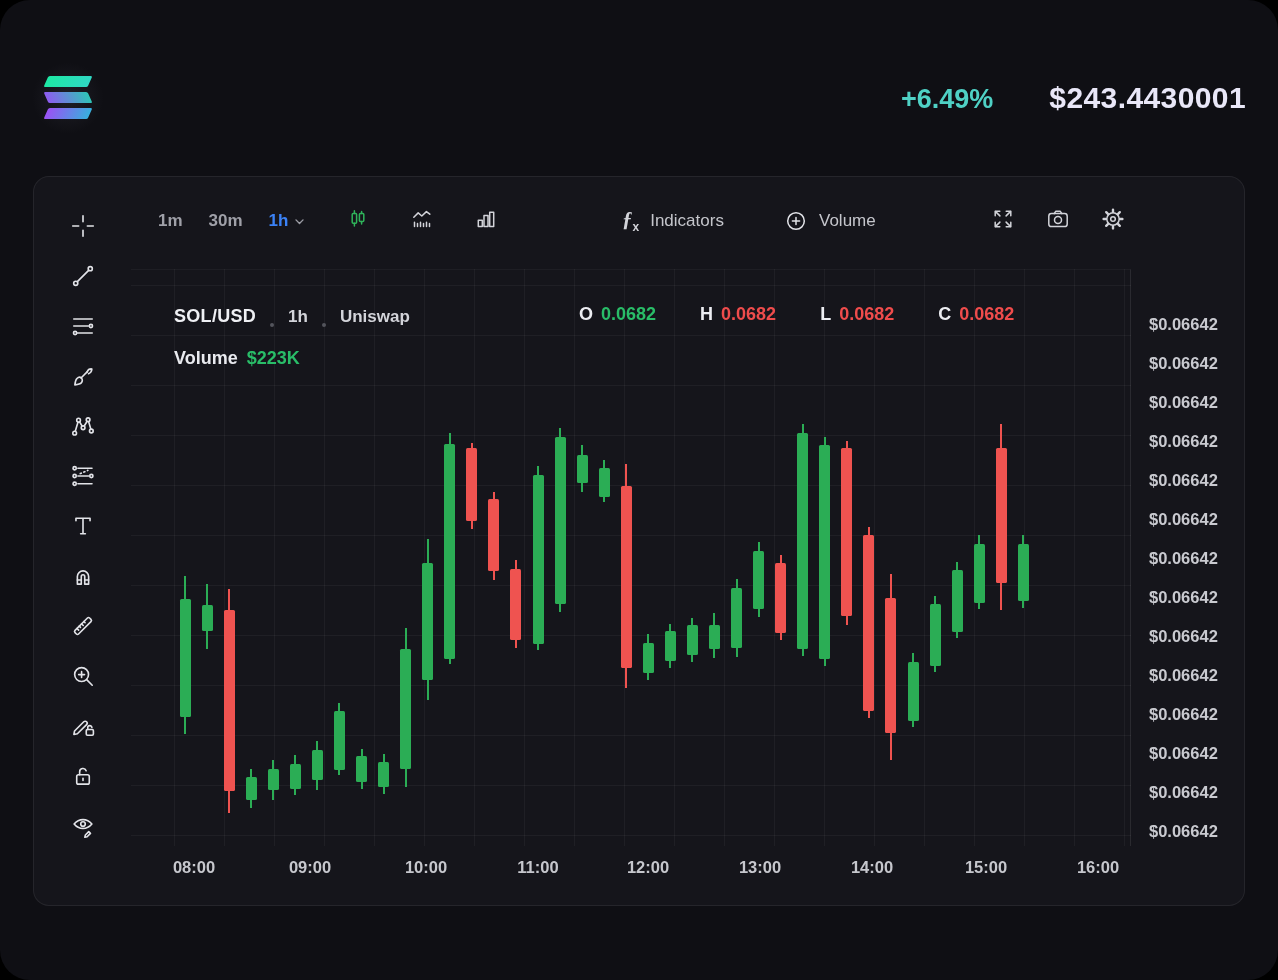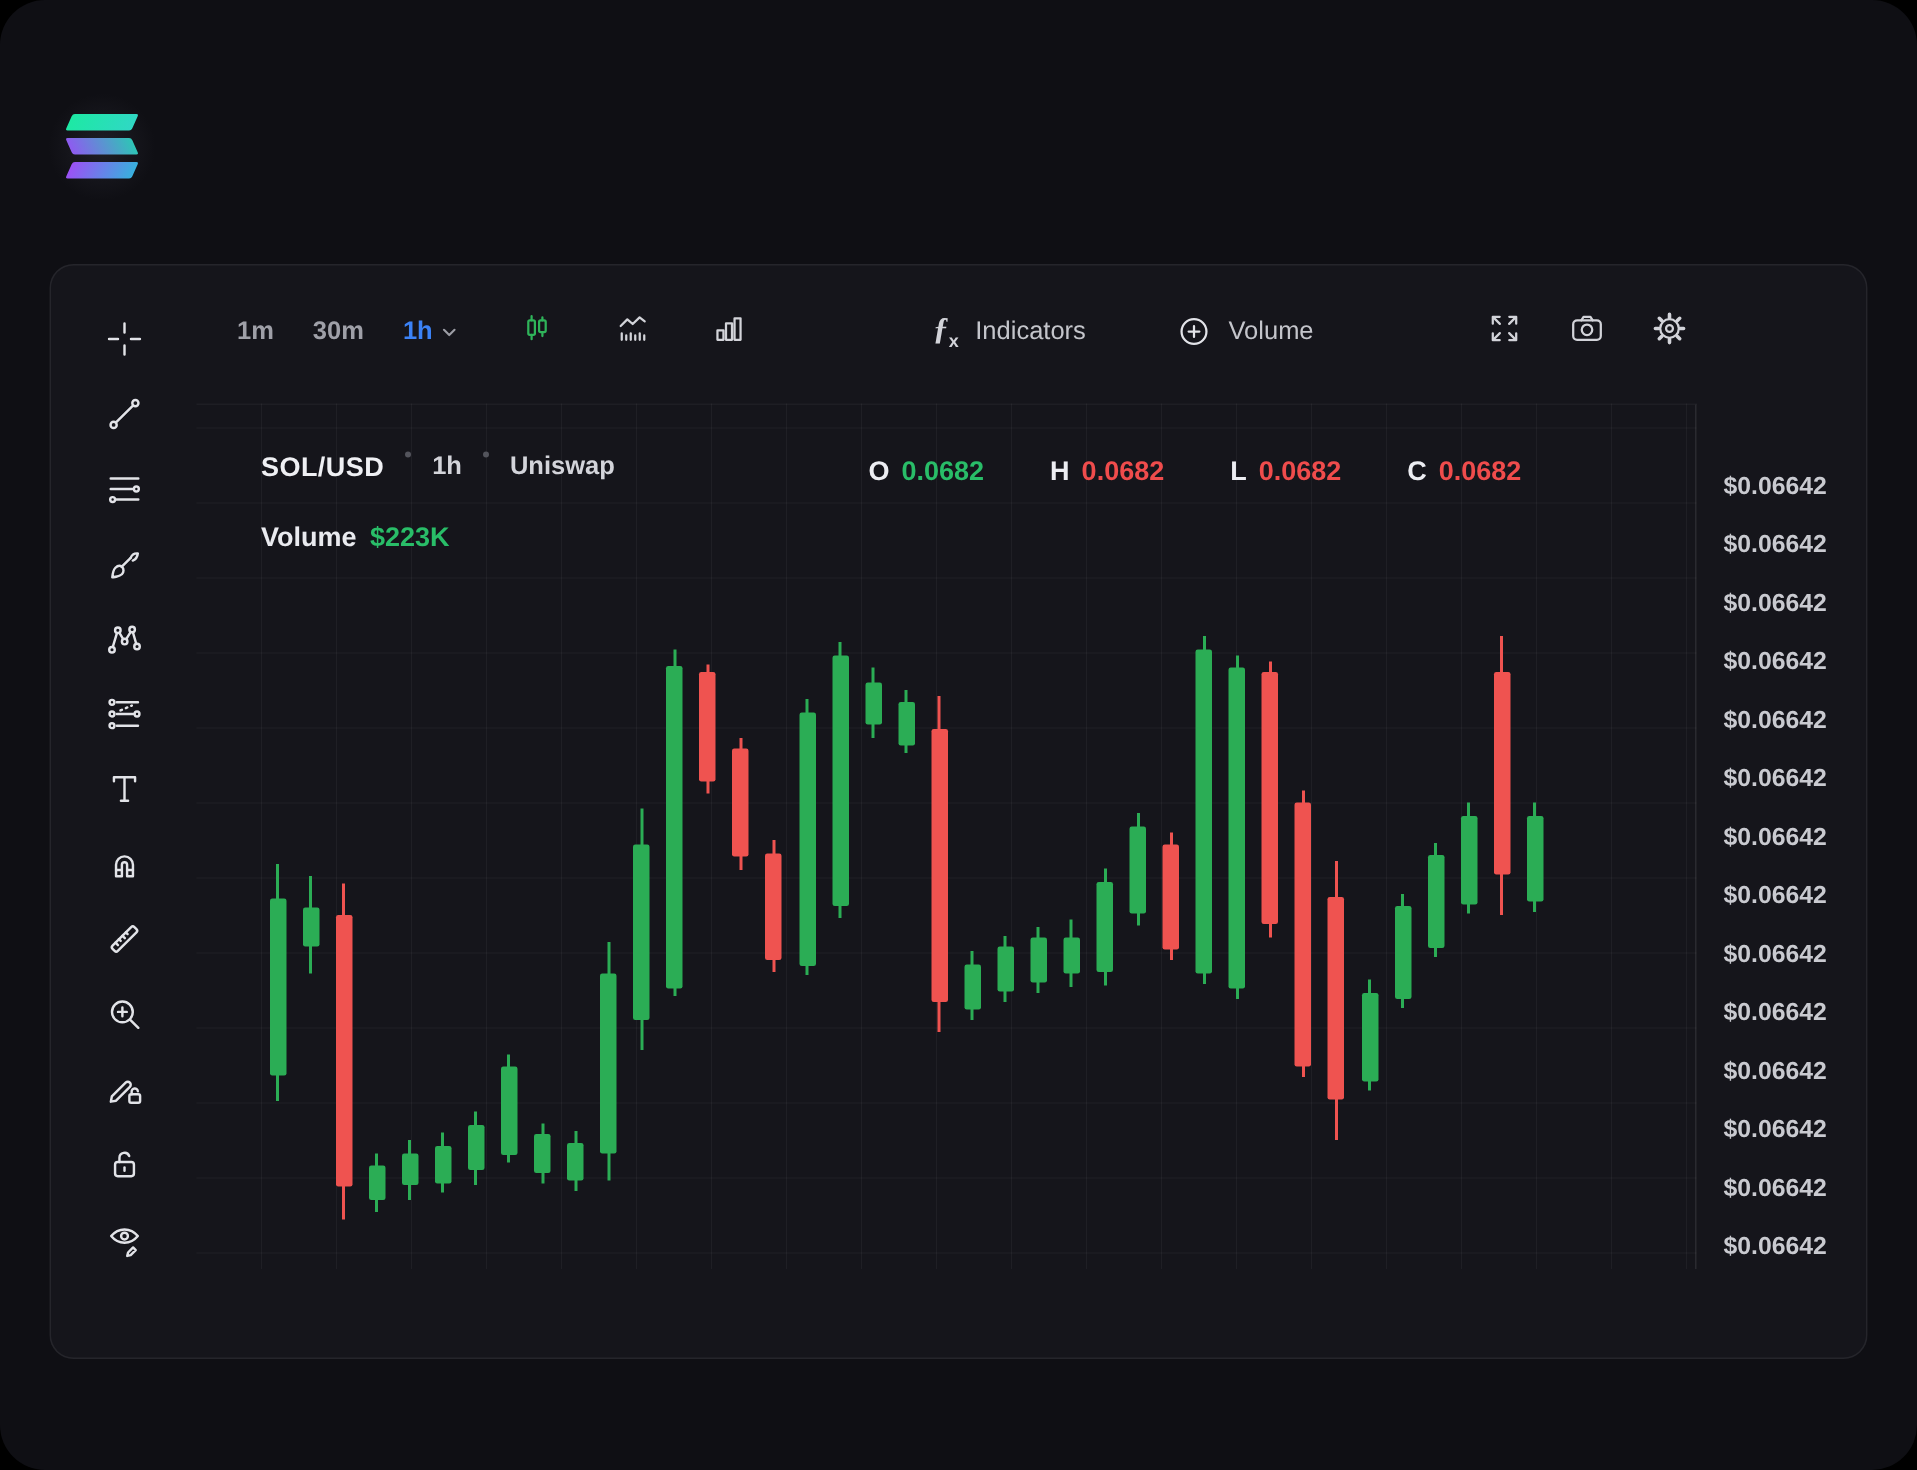--- a/index.html
+++ b/index.html
@@ -52,21 +52,21 @@
           border-right:1px solid rgba(255,255,255,0.09); border-top:1px solid rgba(255,255,255,0.04);
           background-image:
             linear-gradient(to right,  rgba(255,255,255,0.045) 1px, transparent 1px),
             linear-gradient(to bottom, rgba(255,255,255,0.045) 1px, transparent 1px);
           background-size:50px 50px; background-position:43px 15px; }
   .candle { position:absolute; width:11px; }
   .candle .wick { position:absolute; left:4.5px; width:2px; }
   .candle .body { position:absolute; left:0; width:11px; border-radius:1.5px; }
 
   
-  .legend-row1 { position:absolute; left:43px; top:31px; height:26px; display:flex; align-items:flex-start; gap:14px; }
+  .legend-row1 { position:absolute; left:43px; top:31px; height:26px; display:flex; align-items:flex-end; gap:14px; }
   .pair { font-size:18px; font-weight:700; color:#eff0f4; letter-spacing:0.3px; }
   .lgdim { font-size:17px; font-weight:700; color:#d3d4da; }
   .dot { width:4px; height:4px; border-radius:50%; background:#53545c; }
   .legend-ohlc { position:absolute; left:448px; top:31px; height:26px; display:flex; gap:44px; align-items:center; }
   .ohlc-item { display:flex; gap:8px; font-size:18px; }
   .ohlc-item .k { font-weight:700; color:#ecedf2; }
   .ohlc-item .v { font-weight:600; }
   .tone-up .v { color:#29bd68; } .tone-down .v { color:#ef4c4c; }
   .legend-vol { position:absolute; left:43px; top:78px; display:flex; gap:9px; align-items:center; }
   .vol-l { font-size:18px; font-weight:700; color:#e9eaef; }
@@ -80,20 +80,24 @@
 </style>
 </head>
 <body>
 
 <div class="frame">
 
   <div class="logo">
     <div class="sol-bar b1"></div>
       <div class="sol-bar b2"></div>
       <div class="sol-bar b3"></div>
+  </div>
+  <div class="header-right">
+    <span class="change">+6.49%</span>
+    <span class="price">$243.4430001</span>
   </div>
 
   <div class="panel">
 
     <div class="tools">
       <div class="tool">
         <svg class="ico" width="26" height="26" viewBox="0 0 24 24">
             <path d="M12 2.5V8M12 16v5.5M2.5 12H8M16 12h5.5"></path>
           </svg>
       </div>
@@ -431,20 +435,31 @@
             <div class="wick" style="top:153.5px;height:186.9px;background:#ef5350"></div>
             <div class="body" style="top:177.7px;height:135.6px;background:#ef5350"></div>
           </div>
           <div class="candle" style="left: 886.8px; top: 0px; height: 577px;">
             <div class="wick" style="top:264.8px;height:73.3px;background:#2bad55"></div>
             <div class="body" style="top:274.1px;height:57.1px;background:#2bad55"></div>
           </div>
         </div>
     </div>
 
+    <div class="x-axis">
+        <span style="left: 63px;">08:00</span>
+        <span style="left: 179px;">09:00</span>
+        <span style="left: 295px;">10:00</span>
+        <span style="left: 407px;">11:00</span>
+        <span style="left: 517px;">12:00</span>
+        <span style="left: 629px;">13:00</span>
+        <span style="left: 741px;">14:00</span>
+        <span style="left: 855px;">15:00</span>
+        <span style="left: 967px;">16:00</span>
+      </div>
     <div class="y-axis">
         <span style="top: 46px;">$0.06642</span>
         <span style="top: 85px;">$0.06642</span>
         <span style="top: 124px;">$0.06642</span>
         <span style="top: 163px;">$0.06642</span>
         <span style="top: 202px;">$0.06642</span>
         <span style="top: 241px;">$0.06642</span>
         <span style="top: 280px;">$0.06642</span>
         <span style="top: 319px;">$0.06642</span>
         <span style="top: 358px;">$0.06642</span>

